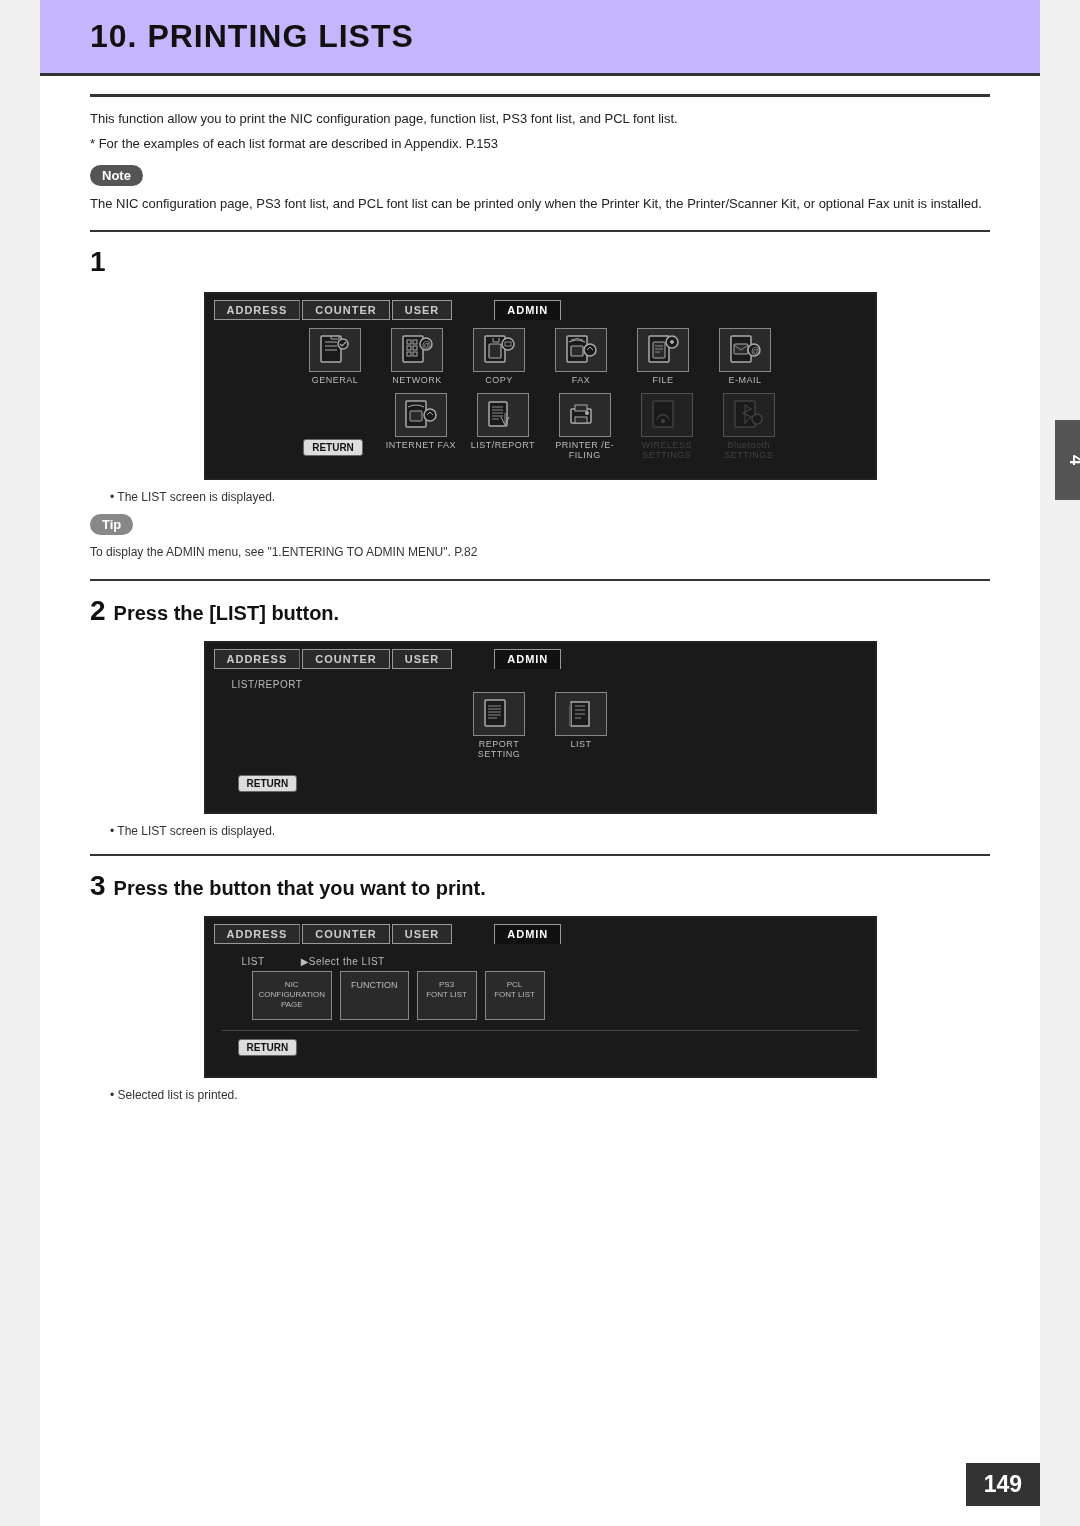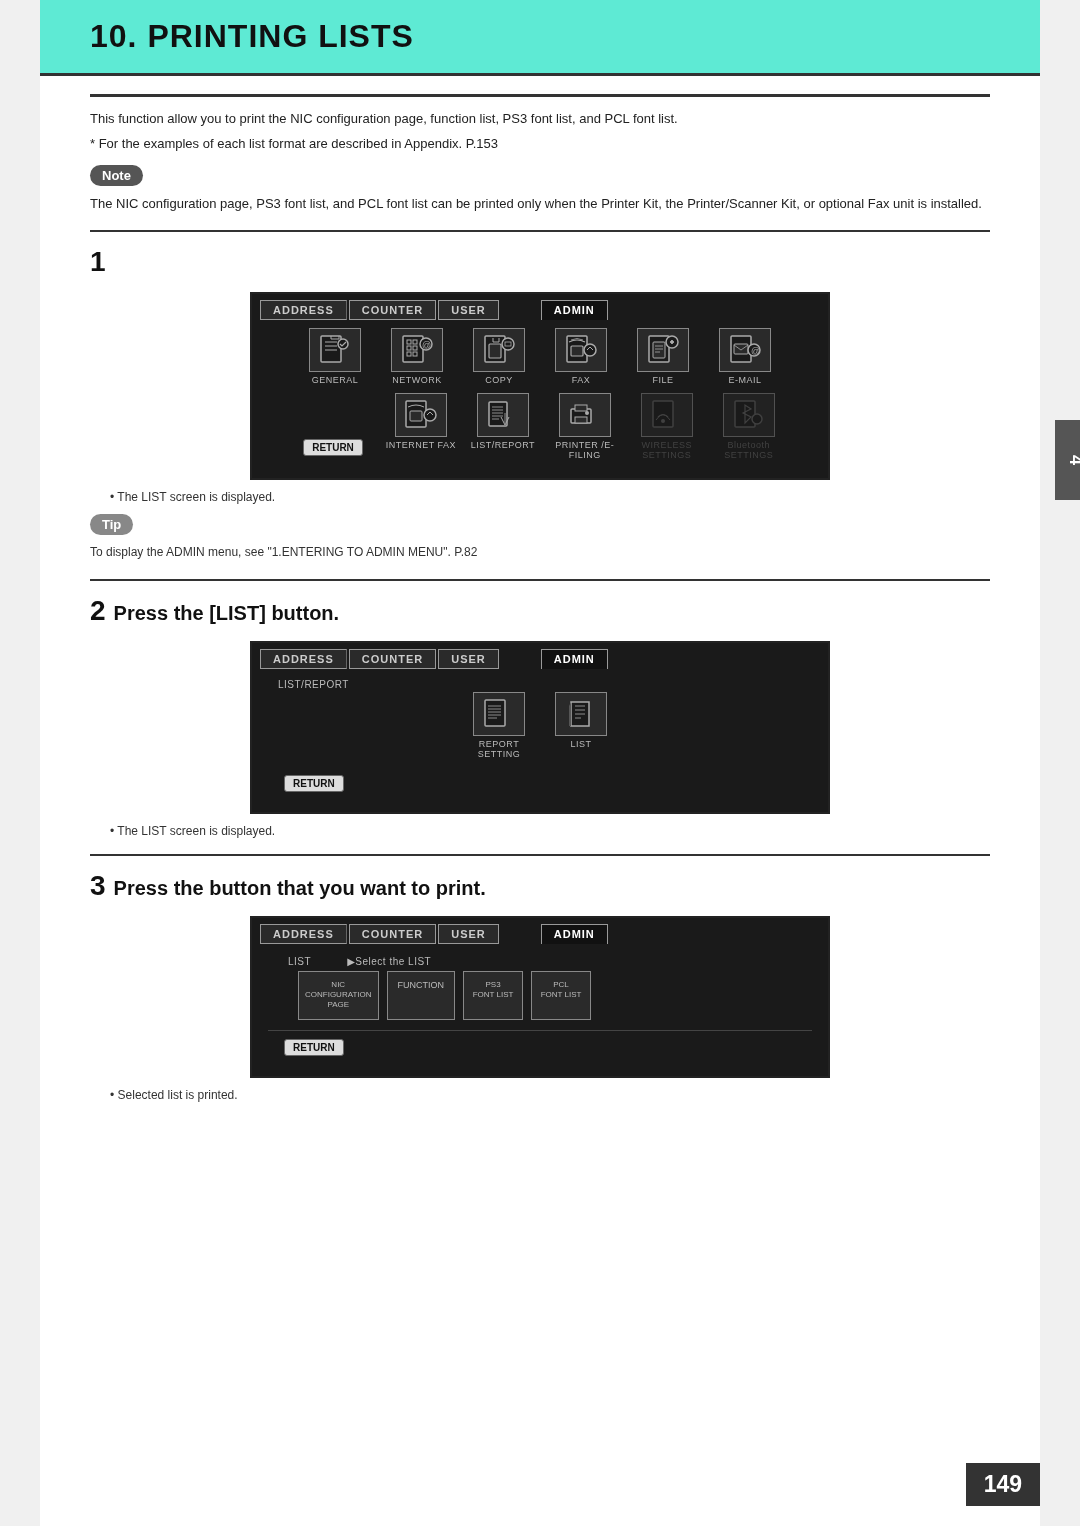--- a/index.html
+++ b/index.html
@@ -41,21 +41,21 @@
       right: 0;
       background: #333;
       color: white;
       font-size: 23px;
       font-weight: bold;
       padding: 8px 18px;
       min-width: 60px;
       text-align: center;
     }
     .title-section {
-      background: #5eead4;
+      background: #c4b5fd;
       margin: -30px -50px 17px -50px;
       padding: 18px 50px 18px 50px;
       border-bottom: 3px solid #333;
       margin-bottom: 10px;
     }
     .title-section h1 {
       font-size: 32px;
       font-weight: bold;
       color: #111;
       letter-spacing: 1px;
@@ -120,21 +120,21 @@
       gap: 8px;
     }
     .step-number {
       font-size: 28px;
       font-weight: bold;
     }
     .screen-container {
       border: 2px solid #222;
       background: #1a1a1a;
       margin: 0 auto 10px auto;
-      width: 580px;
+      width: 673px;
       padding: 0;
       position: relative;
     }
     .screen-tabs {
       display: flex;
       background: #1a1a1a;
       padding: 6px 8px 0 8px;
       gap: 2px;
     }
     .tab {

